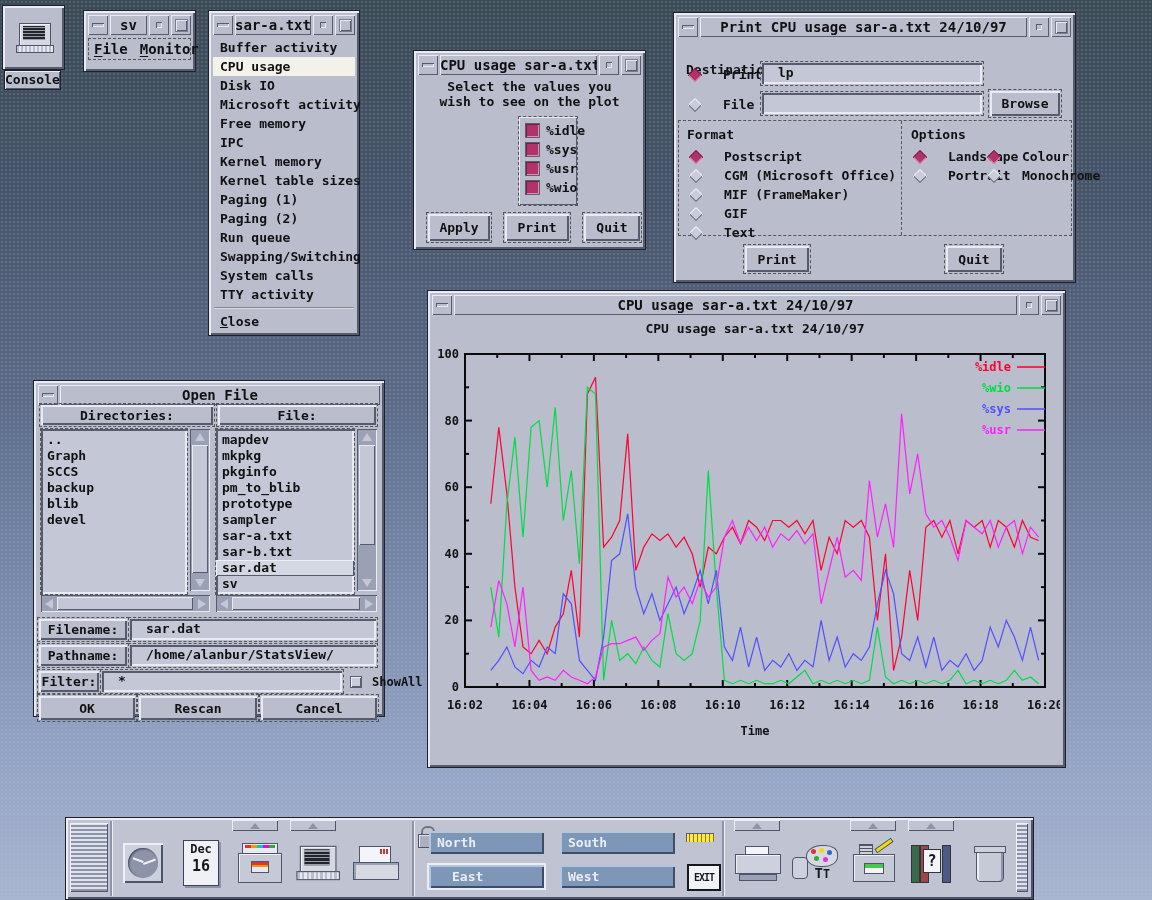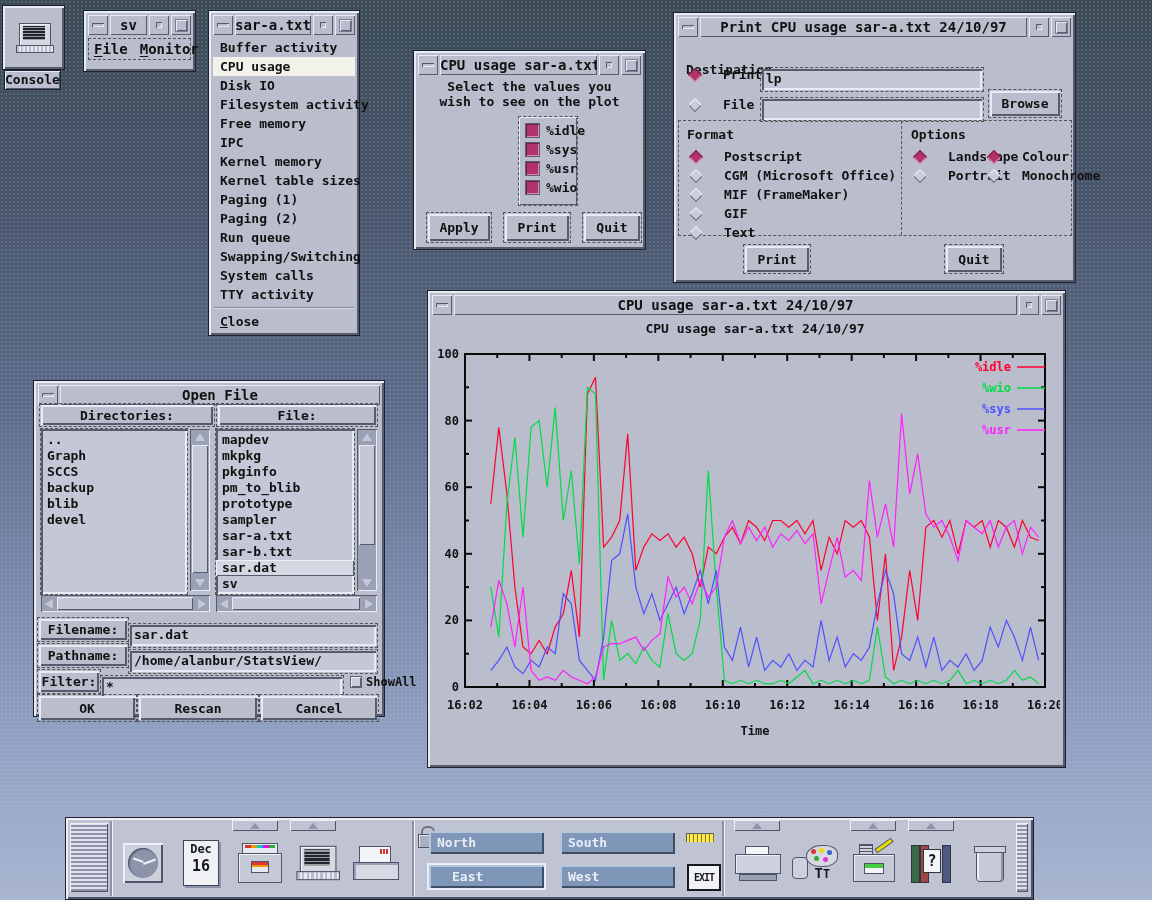--- a/index.html
+++ b/index.html
@@ -18,22 +18,22 @@
   .tb-btn{width:20px;box-shadow:inset 1px 1px 0 #e9ebf4, inset -1px -1px 0 #565b6e;
     display:flex;align-items:center;justify-content:center;background:#b9bdcc;}
   .dash{width:12px;height:4px;background:#b9bdcc;box-shadow:inset 1px 1px 0 #565b6e, inset -1px -1px 0 #e9ebf4;}
   .dot{width:6px;height:6px;background:#b9bdcc;box-shadow:inset 1px 1px 0 #565b6e, inset -1px -1px 0 #e9ebf4;}
   .sq{width:11px;height:11px;box-shadow:inset 1px 1px 0 #e9ebf4, inset -1px -1px 0 #565b6e;background:#b9bdcc;border:1px solid #777d92;}
   .btn{background:#b9bdcc;box-shadow:inset 2px 2px 0 #e9ebf4, inset -2px -2px 0 #565b6e;
     font:bold 13px "DejaVu Sans Mono",monospace;color:#111;text-align:center;position:absolute;
     display:flex;align-items:center;justify-content:center;outline:1px dashed #555;outline-offset:1px;}
   .label{font-size:13px;color:#111;position:absolute;white-space:pre;}
   .field{position:absolute;background:#c3c7d6;box-shadow:inset 2px 2px 0 #565b6e, inset -2px -2px 0 #e9ebf4;
-    font-size:13px;color:#111;padding:2px 4px;box-sizing:border-box;outline:1px dashed #555;outline-offset:1px;
-    overflow:hidden;white-space:nowrap;margin-top:6px;}
+    font-size:13px;color:#111;padding:2px 16px;box-sizing:border-box;outline:1px dashed #555;outline-offset:1px;
+    overflow:hidden;white-space:nowrap;}
   
   .menu-item{height:19px;line-height:19px;padding-left:7px;font-size:13px;color:#111;white-space:nowrap;}
   .menu-item.sel{background:#f2f2ea;}
   .separator{height:0;border-top:2px groove #d8dae4;margin:3px 1px;}
   
   .radio{width:14px;height:14px;position:relative;display:inline-block;flex:none;}
   .radio i{position:absolute;inset:2px;transform:rotate(45deg);background:#c9cdda;
     box-shadow:inset 1px 1px 0 #eef0f8,inset -1px -1px 0 #5a5f72;}
   .radio.sel i{background:#b2326a;box-shadow:inset 1px 1px 0 #741d45,inset -1px -1px 0 #e289b0;}
   .checkbox{width:13px;height:13px;flex:none;background:#c9cdda;
@@ -180,21 +180,21 @@
           <div class="dot"></div>
         </div>
       <div class="tb-btn">
           <div class="sq"></div>
         </div>
     </div>
     <div id="monitor-list">
         <div class="menu-item">Buffer activity</div>
         <div class="menu-item sel">CPU usage</div>
         <div class="menu-item">Disk IO</div>
-        <div class="menu-item">Filesystem activity</div>
+        <div class="menu-item">Microsoft activity</div>
         <div class="menu-item">Free memory</div>
         <div class="menu-item">IPC</div>
         <div class="menu-item">Kernel memory</div>
         <div class="menu-item">Kernel table sizes</div>
         <div class="menu-item">Paging (1)</div>
         <div class="menu-item">Paging (2)</div>
         <div class="menu-item">Run queue</div>
         <div class="menu-item">Swapping/Switching</div>
         <div class="menu-item">System calls</div>
         <div class="menu-item">TTY activity</div>
@@ -495,21 +495,21 @@
       <div class="sb-arrow" style="left:4px;top:4px;border-top:5px solid transparent;border-bottom:5px solid transparent;border-right:8px solid #c3c7d6;"></div>
       <div class="thumb" style="left:16px;top:2px;width:128px;height:13px;"></div>
       <div class="sb-arrow" style="right:4px;top:4px;border-top:5px solid transparent;border-bottom:5px solid transparent;border-left:8px solid #c3c7d6;"></div>
     </div>
     <div class="btn" style="left:5px;top:238px;width:88px;height:21px;">Filename:</div>
     <div class="field" style="left:96px;top:238px;width:246px;height:21px;">sar.dat</div>
     <div class="btn" style="left:5px;top:264px;width:88px;height:21px;">Pathname:</div>
     <div class="field" style="left:96px;top:264px;width:246px;height:21px;">/home/alanbur/StatsView/</div>
     <div class="btn" style="left:5px;top:290px;width:60px;height:21px;">Filter:</div>
     <div class="field" style="left:68px;top:290px;width:240px;height:21px;">*</div>
-    <div class="opt-row" style="position:absolute;left:316px;top:291px;gap:4px;">
+    <div class="opt-row" style="position:absolute;left:316px;top:291px;gap:10px;">
       <span class="checkbox" style="width:10px;height:10px;"></span>
       <span style="font-size:12px;">ShowAll</span>
     </div>
     <div class="btn" style="left:5px;top:315px;width:96px;height:24px;">OK</div>
     <div class="btn" style="left:105px;top:315px;width:118px;height:24px;">Rescan</div>
     <div class="btn" style="left:227px;top:315px;width:116px;height:24px;">Cancel</div>
   </div>
 
   <div id="front-panel">
     <div class="grip" style="left:4px;"></div>

